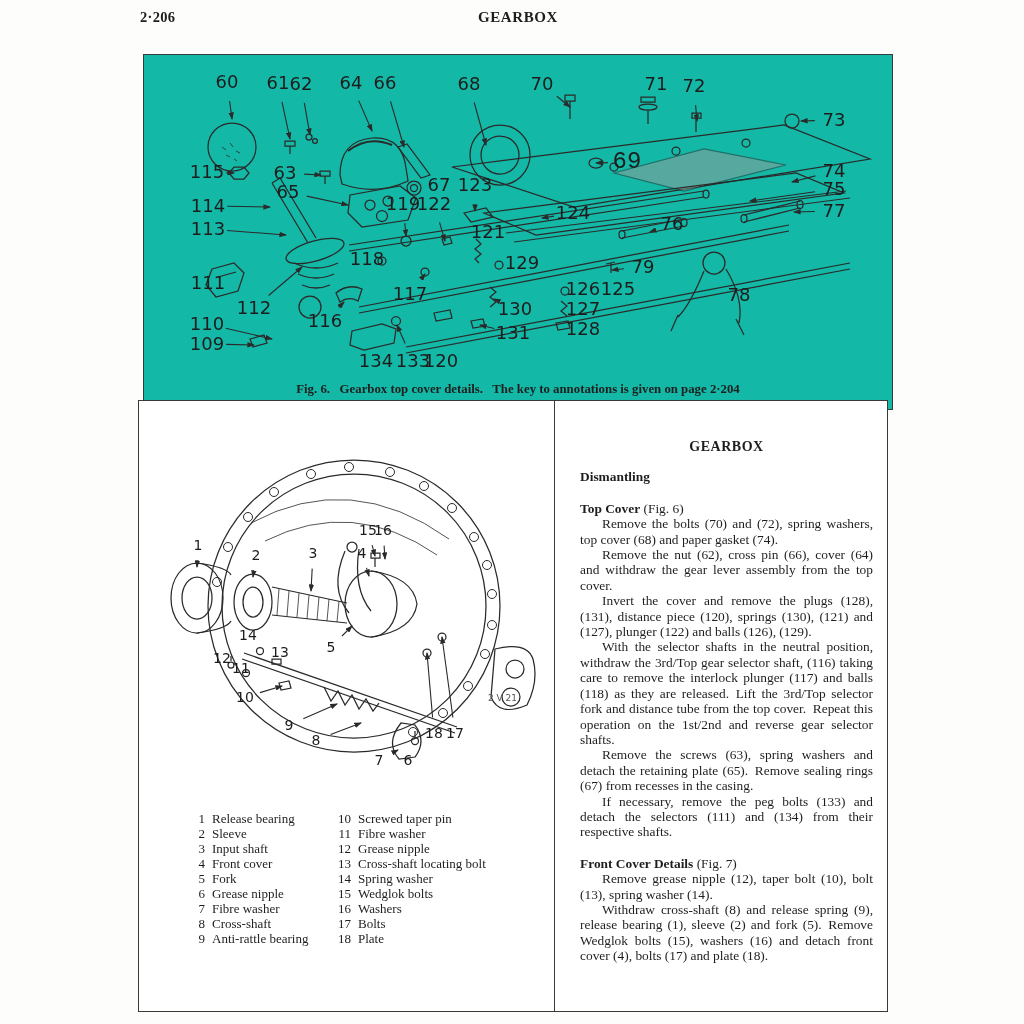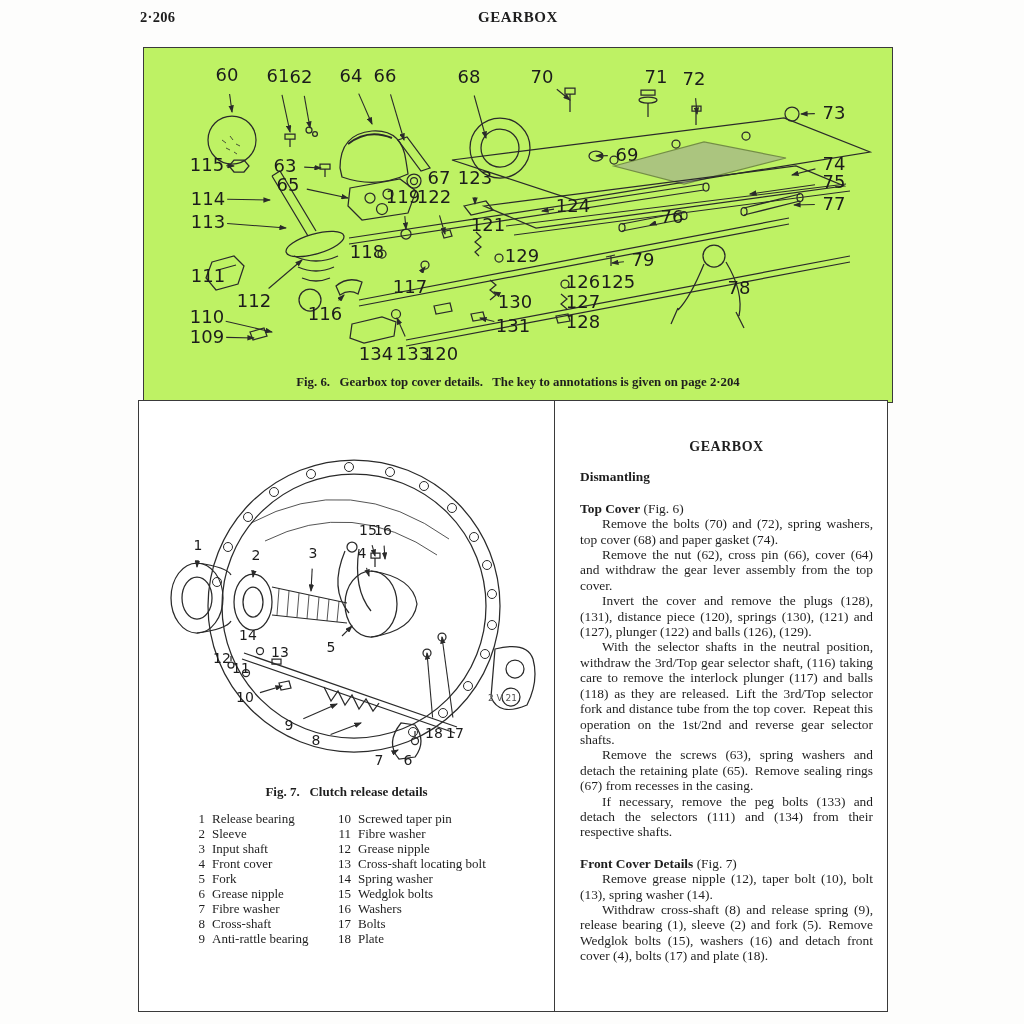--- a/index.html
+++ b/index.html
@@ -12,22 +12,22 @@
   .hdr-pageno{
     position:absolute;left:140px;top:9px;
     font-size:14.5px;font-weight:bold;letter-spacing:.3px;
   }
   .hdr-title{
     position:absolute;left:143px;top:9px;width:750px;text-align:center;
     font-size:15px;font-weight:bold;letter-spacing:.6px;
   }
   
   .fig6-box{
-    position:absolute;left:143px;top:47px;width:748px;height:354px;
-    border:1.6px solid #3a3a3a;background:#bef264;
+    position:absolute;left:143px;top:54px;width:748px;height:354px;
+    border:1.6px solid #3a3a3a;background:#14b8a6;
   }
   .lower-box{
     position:absolute;left:138px;top:400px;width:748px;height:610px;
     border:1.6px solid #3a3a3a;background:#fff;display:flex;
   }
   .pane-left{position:relative;width:415px;height:100%;border-right:1.4px solid #3a3a3a;}
   .pane-right{position:relative;flex:1;height:100%;}
   .figwrap{position:absolute;inset:0;}
   .figwrap svg{position:absolute;left:0;top:0;}
   .callout{
@@ -216,21 +216,21 @@
       <span class="callout" style="left: 550px; top: 31px; font-size: 18px;">72</span>
       <span class="callout" style="left: 690px; top: 65px; font-size: 18px;">73</span>
       <span class="callout" style="left: 63px; top: 117px; font-size: 18px;">115</span>
       <span class="callout" style="left: 141px; top: 118px; font-size: 18px;">63</span>
       <span class="callout" style="left: 144px; top: 137px; font-size: 18px;">65</span>
       <span class="callout" style="left: 295px; top: 130px; font-size: 18px;">67</span>
       <span class="callout" style="left: 259px; top: 149px; font-size: 18px;">119</span>
       <span class="callout" style="left: 290px; top: 149px; font-size: 18px;">122</span>
       <span class="callout" style="left: 331px; top: 130px; font-size: 18px;">123</span>
       <span class="callout" style="left: 429px; top: 158px; font-size: 18px;">124</span>
-      <span class="callout" style="left: 483px; top: 107px; font-size: 18px;">69</span>
+      <span class="callout" style="left: 483px; top: 107px; font-size: 24px; font-family: Liberation Mono, monospace;">69</span>
       <span class="callout" style="left: 690px; top: 116px; font-size: 18px;">74</span>
       <span class="callout" style="left: 690px; top: 134px; font-size: 18px;">75</span>
       <span class="callout" style="left: 690px; top: 156px; font-size: 18px;">77</span>
       <span class="callout" style="left: 528px; top: 169px; font-size: 18px;">76</span>
       <span class="callout" style="left: 64px; top: 151px; font-size: 18px;">114</span>
       <span class="callout" style="left: 64px; top: 174px; font-size: 18px;">113</span>
       <span class="callout" style="left: 64px; top: 228px; font-size: 18px;">111</span>
       <span class="callout" style="left: 110px; top: 253px; font-size: 18px;">112</span>
       <span class="callout" style="left: 63px; top: 269px; font-size: 18px;">110</span>
       <span class="callout" style="left: 63px; top: 289px; font-size: 18px;">109</span>
@@ -358,21 +358,20 @@
         <span class="callout" style="left: 141px; top: 251px; font-size: 14px;">13</span>
         <span class="callout" style="left: 192px; top: 246px; font-size: 14px;">5</span>
         <span class="callout" style="left: 106px; top: 296px; font-size: 14px;">10</span>
         <span class="callout" style="left: 150px; top: 324px; font-size: 14px;">9</span>
         <span class="callout" style="left: 177px; top: 339px; font-size: 14px;">8</span>
         <span class="callout" style="left: 240px; top: 359px; font-size: 14px;">7</span>
         <span class="callout" style="left: 269px; top: 359px; font-size: 14px;">6</span>
         <span class="callout" style="left: 295px; top: 332px; font-size: 14px;">18</span>
         <span class="callout" style="left: 316px; top: 332px; font-size: 14px;">17</span>
       </div>
-    <div class="fig7-caption">Fig. 7.  Clutch release details</div>
     <div class="parts">
       <div class="parts-col c1">
           <div class="part-row"><span class="pnum">1</span><span class="pname">Release bearing</span></div>
           <div class="part-row"><span class="pnum">2</span><span class="pname">Sleeve</span></div>
           <div class="part-row"><span class="pnum">3</span><span class="pname">Input shaft</span></div>
           <div class="part-row"><span class="pnum">4</span><span class="pname">Front cover</span></div>
           <div class="part-row"><span class="pnum">5</span><span class="pname">Fork</span></div>
           <div class="part-row"><span class="pnum">6</span><span class="pname">Grease nipple</span></div>
           <div class="part-row"><span class="pnum">7</span><span class="pname">Fibre washer</span></div>
           <div class="part-row"><span class="pnum">8</span><span class="pname">Cross-shaft</span></div>

